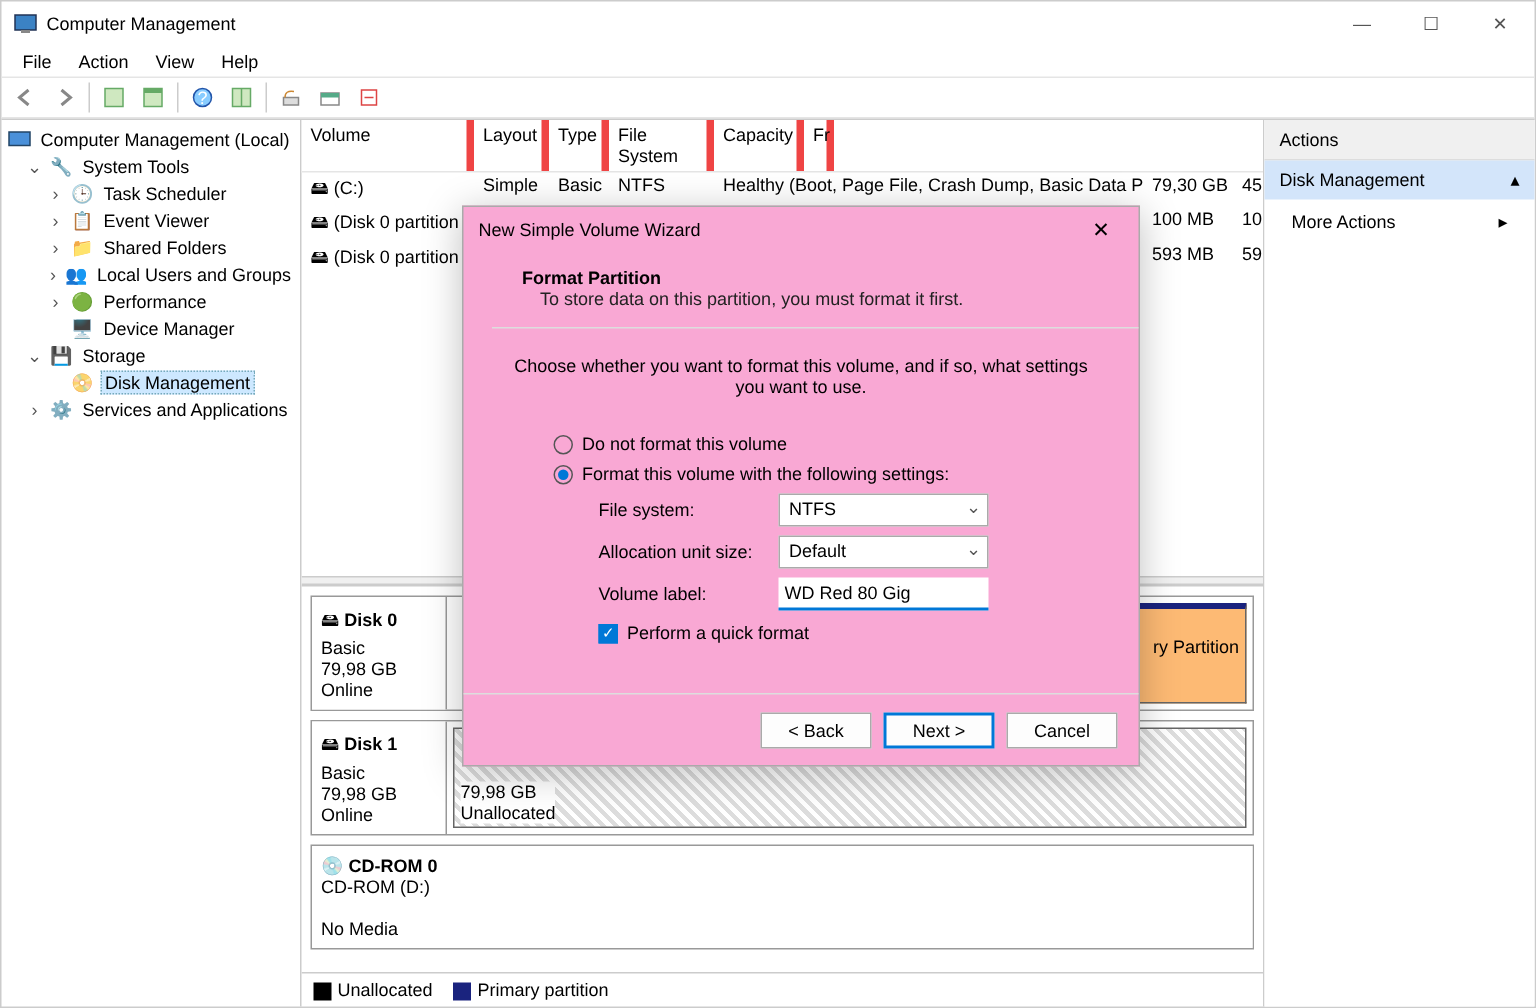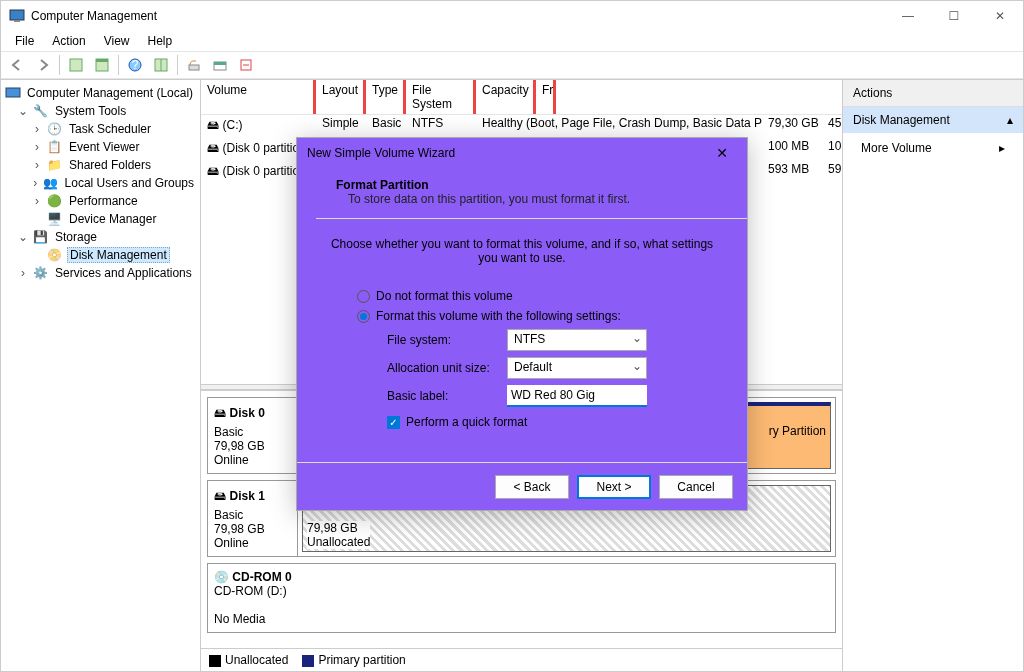--- a/index.html
+++ b/index.html
@@ -20,21 +20,21 @@
 .tn{display:flex;align-items:center;padding:1px 2px;white-space:nowrap;gap:4px;}
 .tn .tw{width:12px;text-align:center;color:#555;}
 .tn .ico{width:16px;height:16px;display:inline-flex;align-items:center;justify-content:center;}
 .tn.sel .lbl{background:#cde8ff;border:1px dotted #7ab;}
 .tn .lbl{padding:0 2px;}
 .ind1{padding-left:14px;}
 .ind2{padding-left:28px;}
 .center{flex:1;display:flex;flex-direction:column;border-right:1px solid #ccc;overflow:hidden;}
 .grid{border-bottom:1px solid #ccc;}
 .ghead{display:flex;background:#fff;border-bottom:1px solid #e5e5e5;}
-.ghead div{padding:3px 6px;border-right:3px solid #ef4444;font-weight:400;}
+.ghead div{padding:3px 6px;border-right:5px solid #ef4444;font-weight:400;}
 .grow{display:flex;}
 .grow div{padding:1px 6px;white-space:nowrap;overflow:hidden;}
 .c-vol{width:115px;}
 .c-lay{width:50px;}
 .c-typ{width:40px;}
 .c-fs{width:70px;}
 .c-st{flex:1;}
 .c-cap{width:60px;text-align:left;}
 .c-fr{width:20px;}
 .gsplit{height:6px;background:#f0f0f0;border-top:1px solid #ccc;border-bottom:1px solid #ccc;margin-top:200px;}
@@ -45,21 +45,21 @@
 .diskbody{flex:1;position:relative;}
 .partbox{position:absolute;top:4px;bottom:4px;border:1px solid #666;padding:4px;background:#fdba74;}
 .partbox.pri{border-top:4px solid #1a237e;}
 .partbox.un{background:repeating-linear-gradient(45deg,#fff,#fff 3px,#ddd 3px,#ddd 6px);}
 .legend{display:flex;gap:14px;padding:4px 8px;border-top:1px solid #ccc;align-items:center;}
 .legend .sw{width:12px;height:12px;display:inline-block;margin-right:4px;vertical-align:middle;}
 .actions{width:180px;background:#fff;}
 .actions .hdr{background:#f0f0f0;padding:6px 10px;font-weight:400;border-bottom:1px solid #ddd;}
 .actions .band{background:#d3e5fa;padding:6px 10px;display:flex;justify-content:space-between;align-items:center;}
 .actions .link{padding:8px 18px;display:flex;justify-content:space-between;}
-.wizard{position:absolute;left:296px;top:137px;width:452px;height:374px;background:#8b5cf6;border:1px solid #aaa;box-shadow:0 4px 24px rgba(0,0,0,.25);display:flex;flex-direction:column;}
+.wizard{position:absolute;left:308px;top:137px;width:452px;height:374px;background:#f9a8d4;border:1px solid #aaa;box-shadow:0 4px 24px rgba(0,0,0,.25);display:flex;flex-direction:column;}
 .wizard .wtitle{height:30px;display:flex;align-items:center;padding:0 10px;}
 .wizard .wtitle .t{flex:1;}
 .wizard .wtitle .x{width:30px;text-align:center;font-size:14px;}
 .wizard .whead{padding:10px 20px 12px 20px;border-bottom:1px solid #ddd;margin-left:19px;}
 .wizard .whead b{font-weight:700;}
 .wizard .whead p{padding-left:12px;color:#222;}
 .wizard .wbody{flex:1;padding:18px 30px;}
 .wizard .wbody .intro{text-align:center;margin-bottom:24px;}
 .wizard .radio{display:flex;align-items:center;gap:6px;margin:6px 0 6px 30px;}
 .wizard .radio .rdot{width:13px;height:13px;border:1px solid #555;border-radius:50%;display:inline-flex;align-items:center;justify-content:center;}
@@ -304,21 +304,21 @@
       </div>
     </div>
 
     <div class="actions">
       <div class="hdr">Actions</div>
       <div class="band">
           <span>Disk Management</span>
           <span>▴</span>
         </div>
       <div class="link">
-          <span>More Volume</span>
+          <span>More Actions</span>
           <span>▸</span>
         </div>
     </div>
   </div>
 </div>
 
 <div class="wizard">
   <div class="wtitle">
     <span class="t">New Simple Volume Wizard</span>
     <span class="x">✕</span>
@@ -339,21 +339,21 @@
       </div>
     <div class="fld">
         <label>File system:</label>
         <div class="sel">NTFS</div>
       </div>
     <div class="fld">
         <label>Allocation unit size:</label>
         <div class="sel">Default</div>
       </div>
     <div class="fld">
-        <label>Basic label:</label>
+        <label>Volume label:</label>
         <input class="txt" value="WD Red 80 Gig" style="">
       </div>
     <div class="chk">
         <span class="cbox on">✓</span>
         <span>Perform a quick format</span>
       </div>
   </div>
   <div class="wfoot">
     <div class="btn">&lt; Back</div>
     <div class="btn primary">Next &gt;</div>

